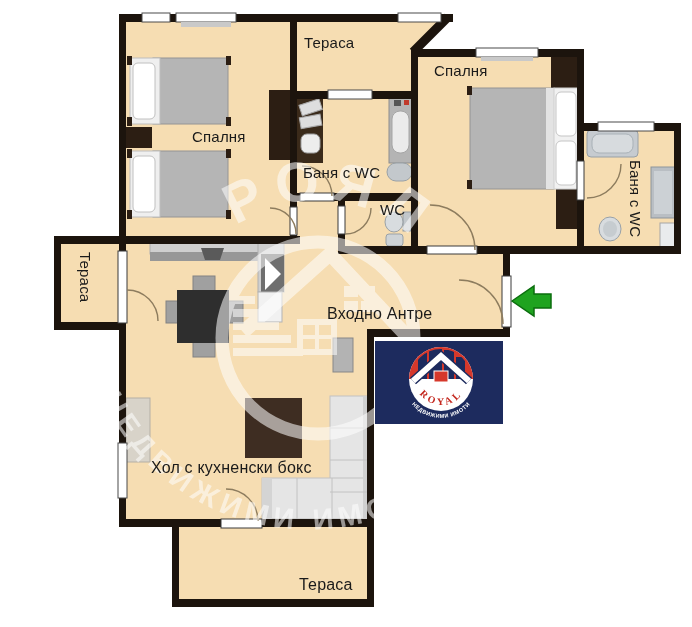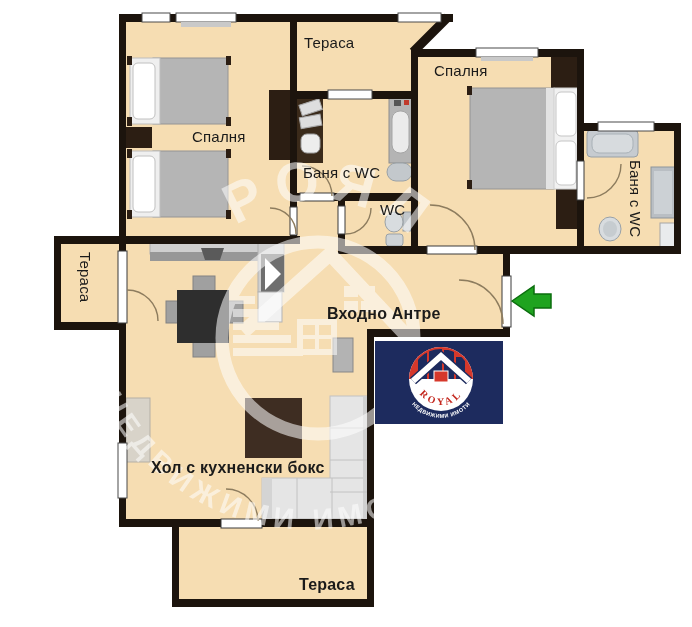--- a/index.html
+++ b/index.html
@@ -5,21 +5,21 @@
   :root{
     --floor:#f6ddb2; --wall:#1c140d; --outside:#ffffff;
     --logo-navy:#1d2b5e; --logo-red:#d6382b; --arrow-green:#1fa31f; --label:#1a1a1a;
   }
   html,body{margin:0;padding:0;background:#fff;}
   .stage{position:relative;width:692px;height:627px;background:var(--outside);overflow:hidden;
          font-family:"Liberation Sans",sans-serif;}
   .plan-svg{position:absolute;left:0;top:0;z-index:1;}
   .lbl{position:absolute;z-index:2;font-size:15px;color:var(--label);white-space:nowrap;letter-spacing:.2px;}
   .lbl.vert{writing-mode:vertical-rl;}
-  .lbl.big{font-size:16px;font-weight:bold;}
+  .lbl.big{font-size:16px;}
   .wall{fill:var(--wall);}
   .floor{fill:var(--floor);}
   .win{fill:#ffffff;stroke:#4b4b4b;stroke-width:1;}
   .sill{fill:#c9c9c9;}
   .leaf{fill:#ffffff;stroke:#3a3a3a;stroke-width:1;}
   .arc{fill:none;stroke:#8d7c5e;stroke-width:1.4;}
   .wood{fill:#2c1e13;}
 </style>
 </head>
 <body>

